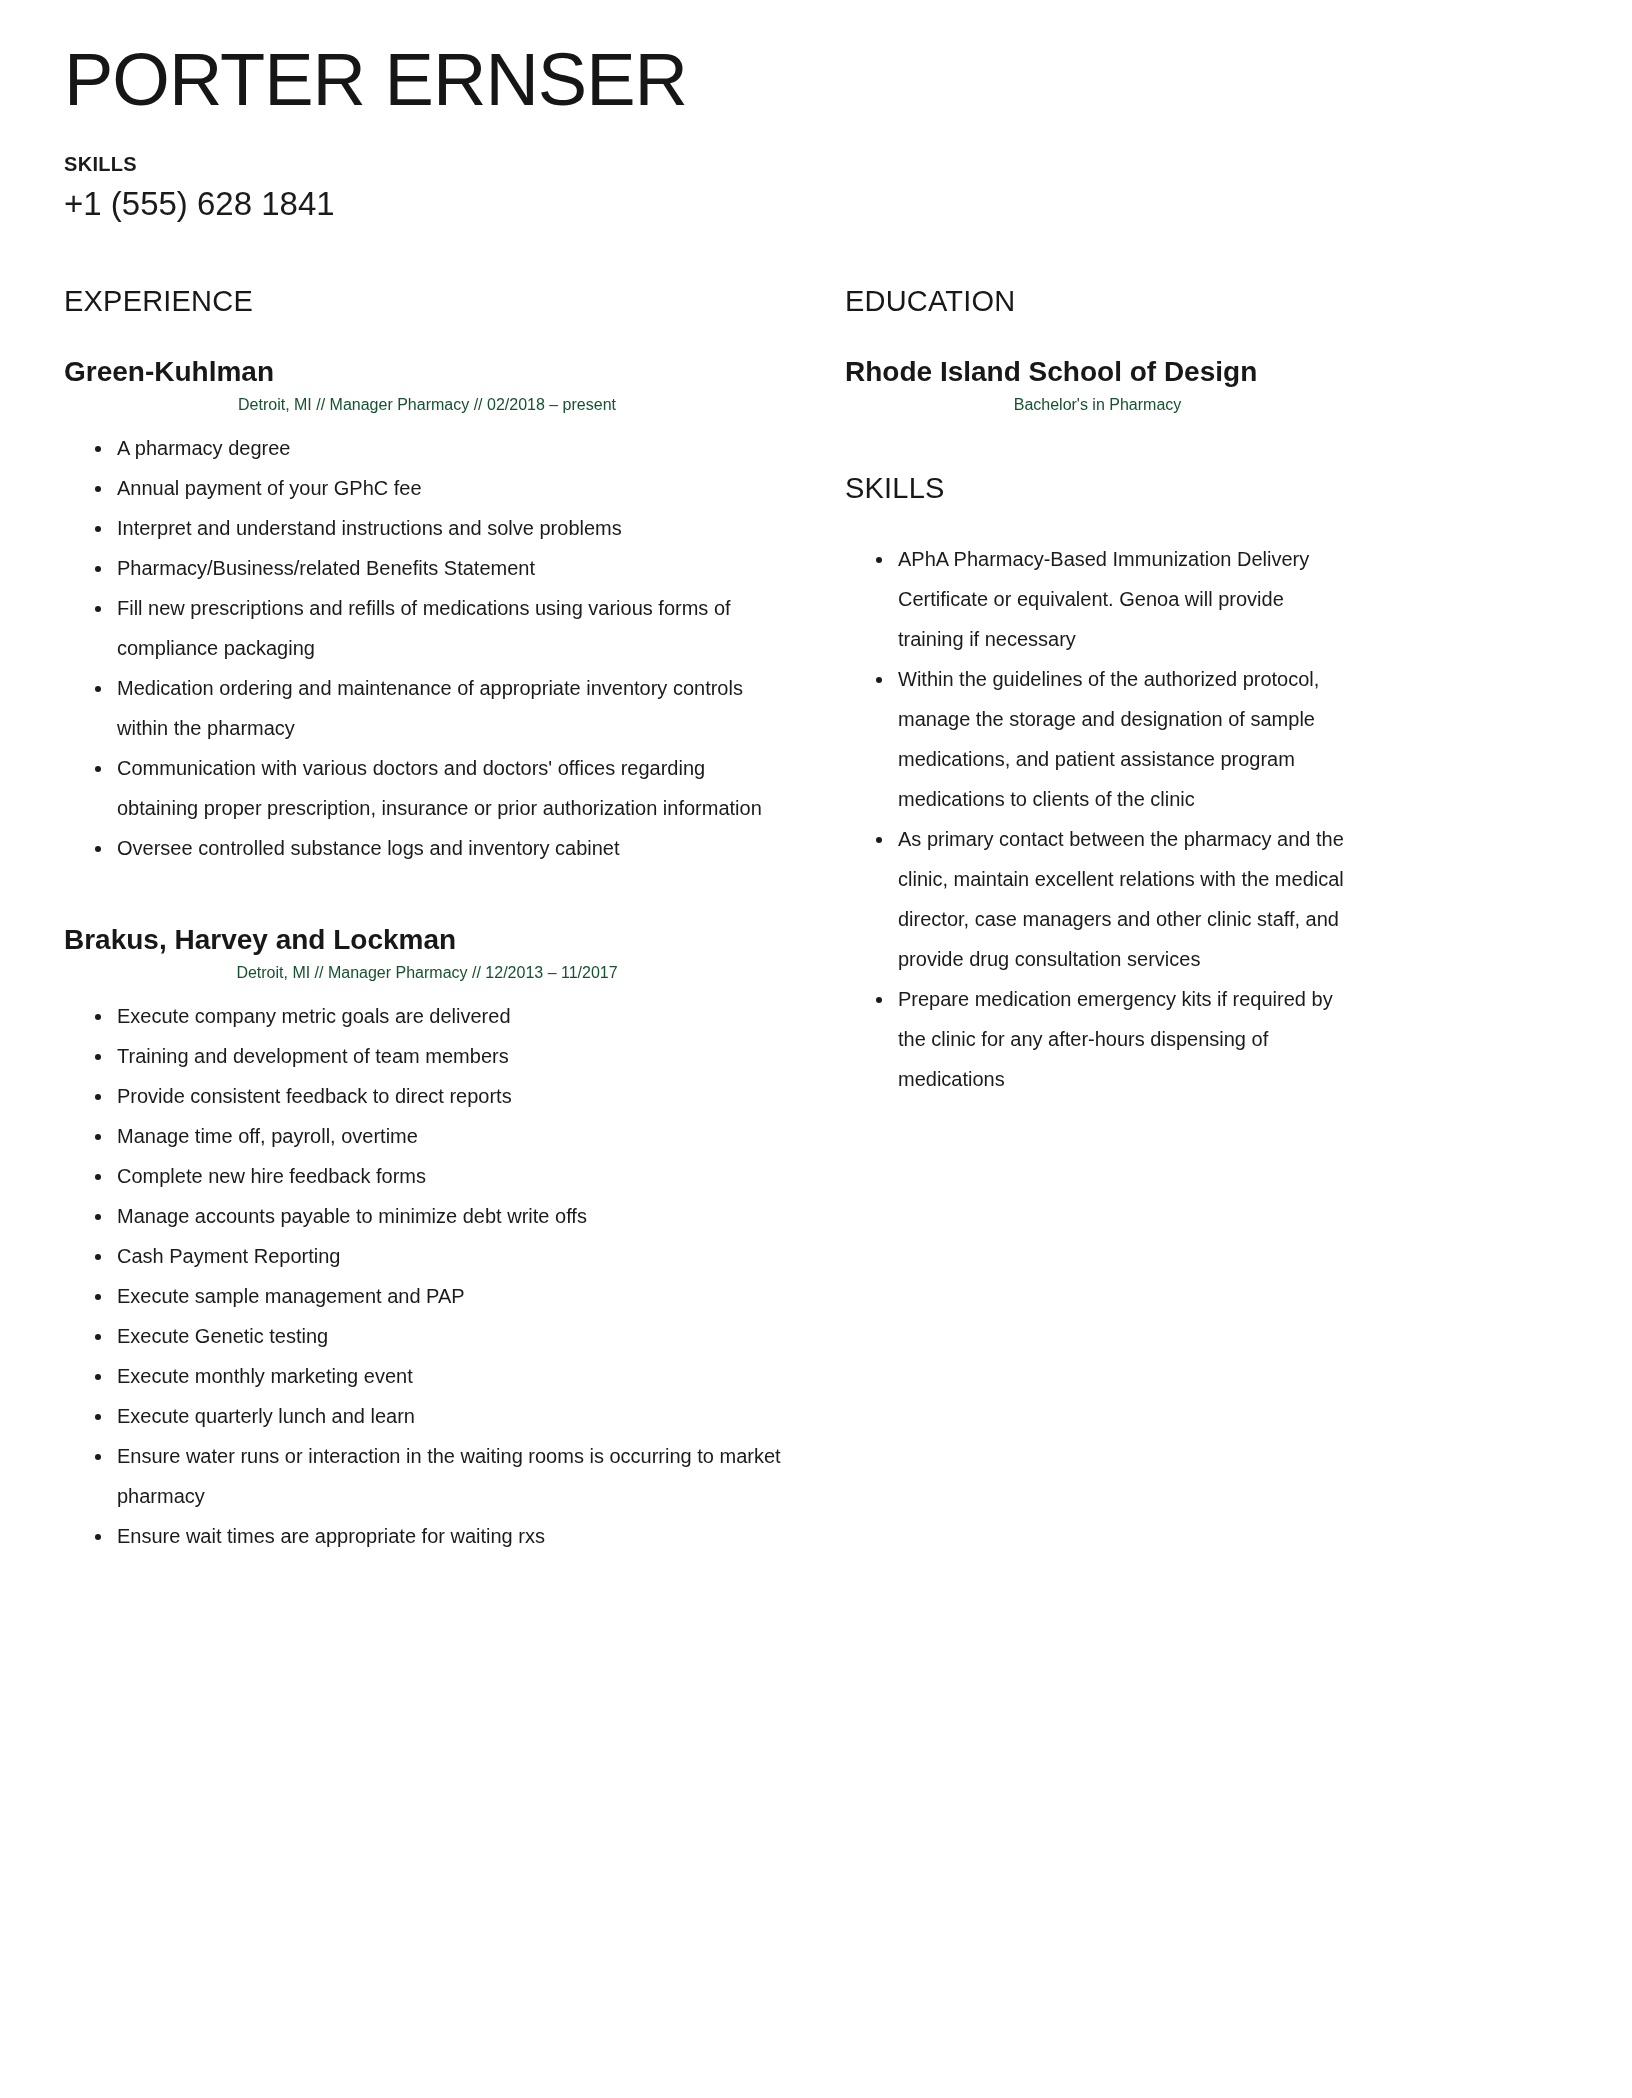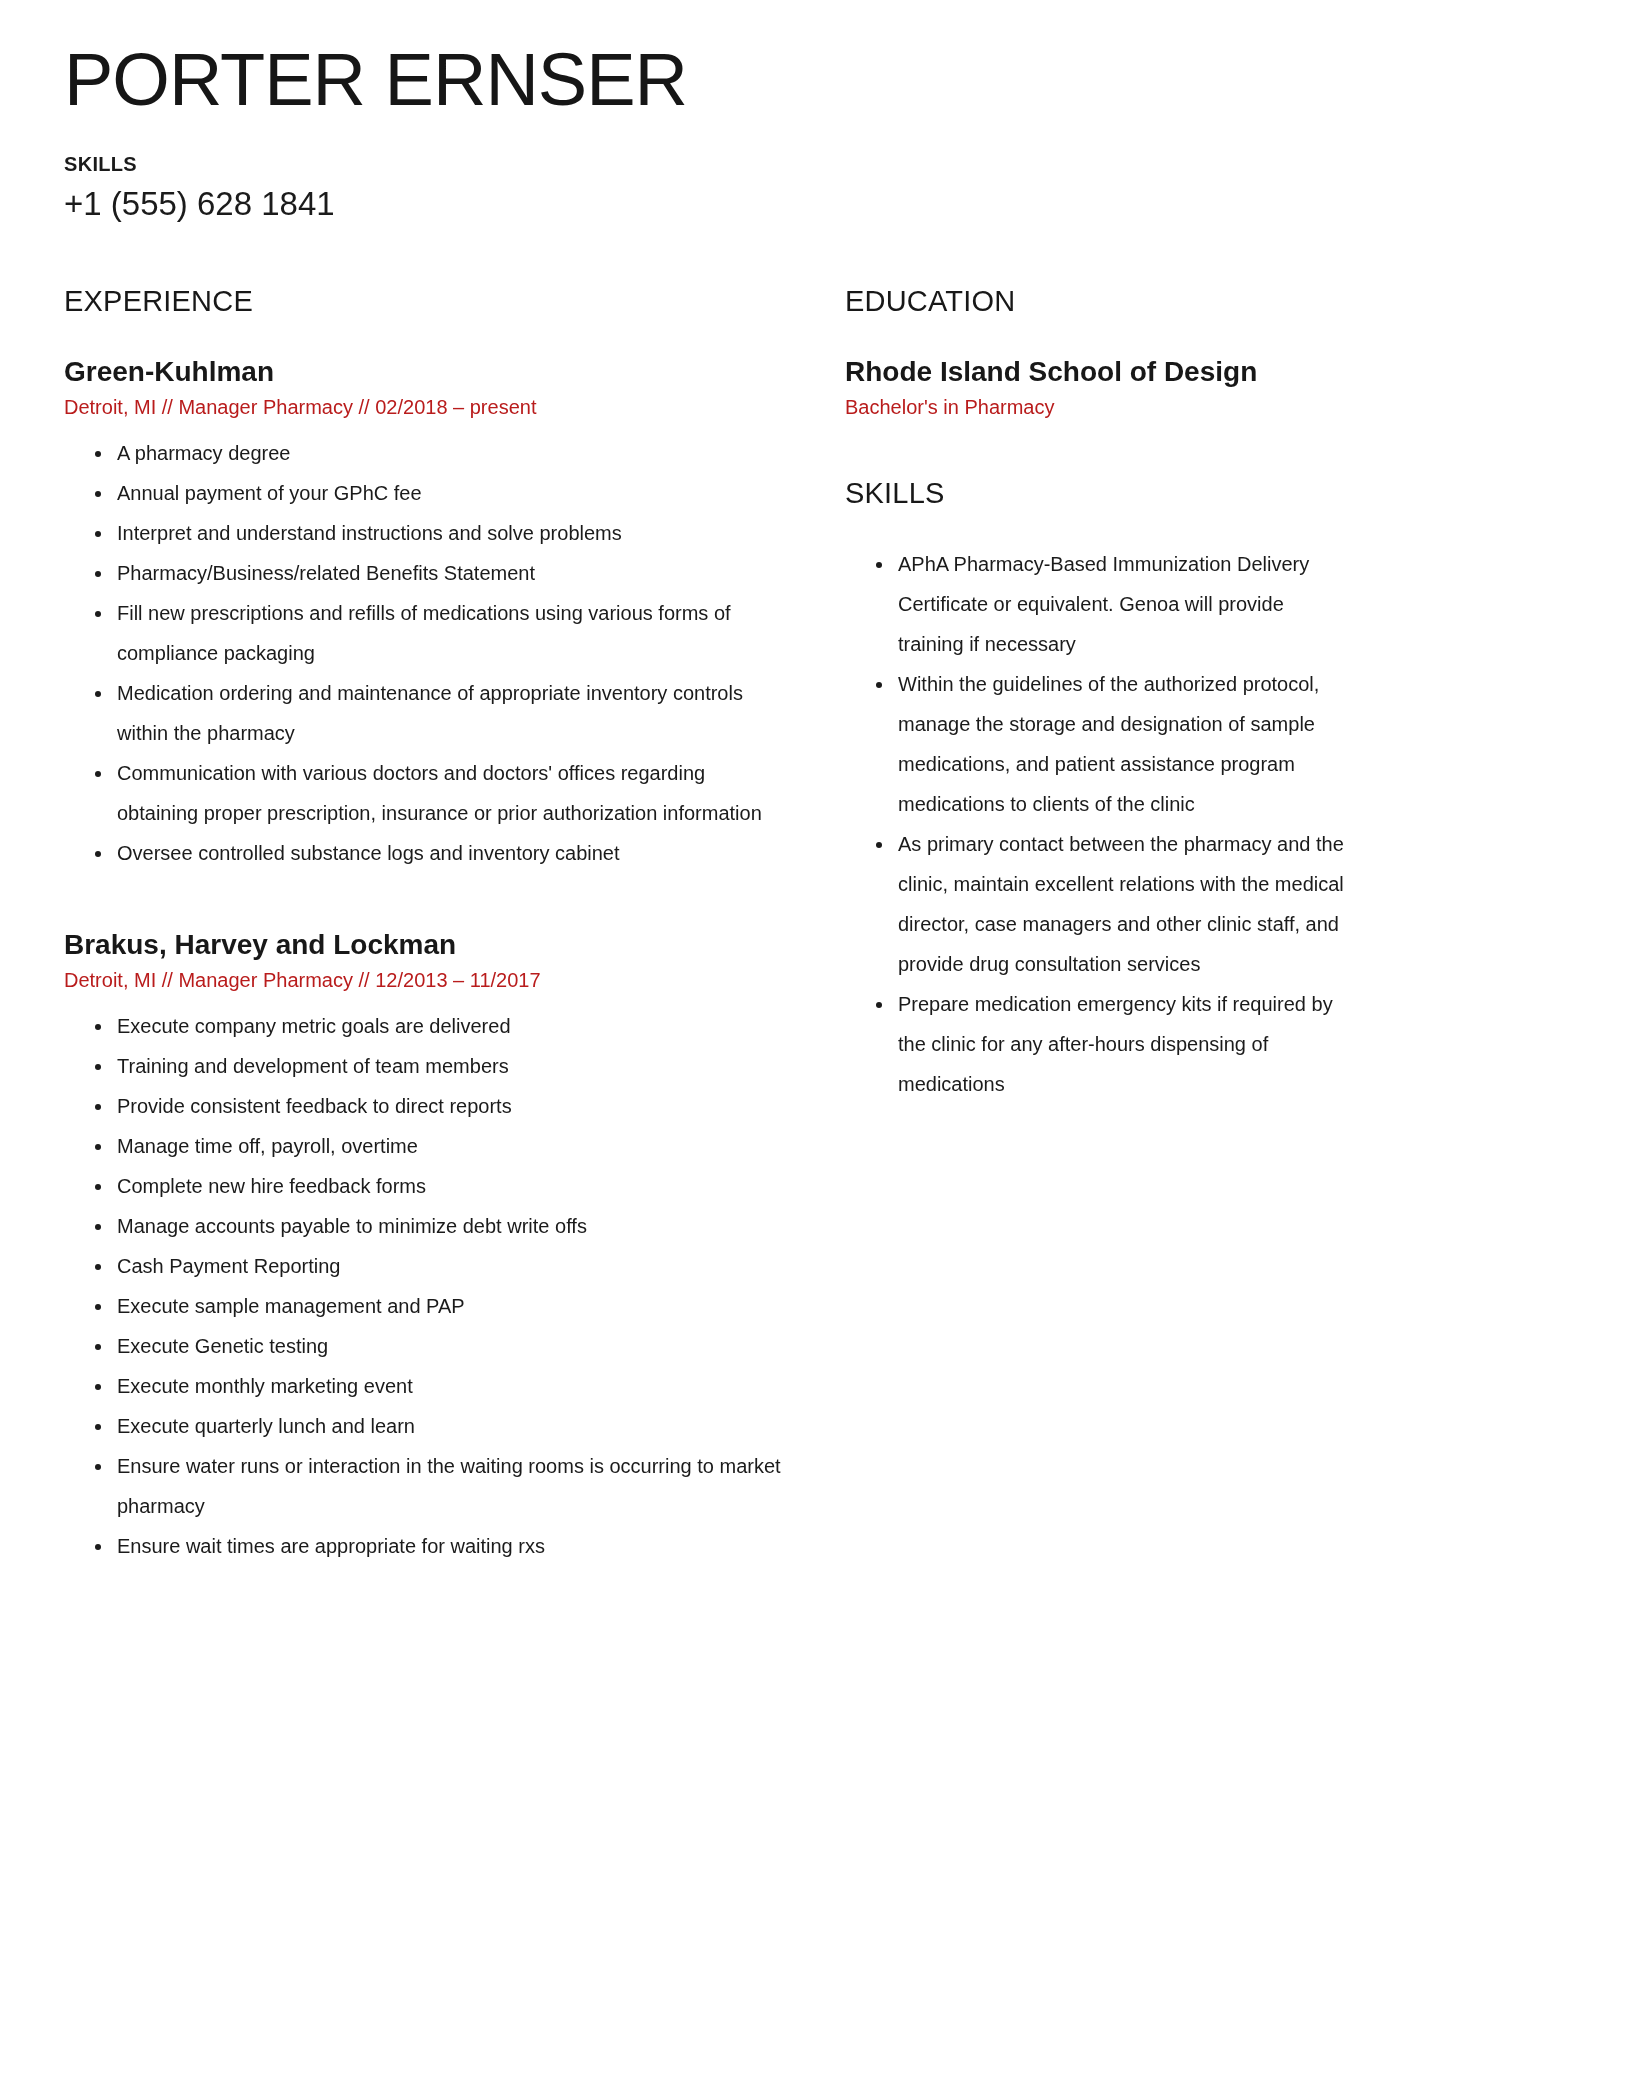--- a/index.html
+++ b/index.html
@@ -56,22 +56,23 @@
   .entry { margin-top: 38px; }
   .entry + .entry { margin-top: 56px; }
   .entry-title {
     margin: 0;
     font-size: 28px;
     font-weight: 700;
     color: #181818;
   }
   .entry-meta {
     margin: 8px 0 0;
-    font-size: 20px;
-    color: #b91c1c;
+    font-size: 16px;
+    color: #14532d;
+    text-align: center;
   }
 
   ul.bullets {
     margin: 14px 0 0;
     padding: 0 0 0 50px;
     list-style: disc outside;
   }
   ul.bullets li {
     font-size: 20px;
     line-height: 40px;

